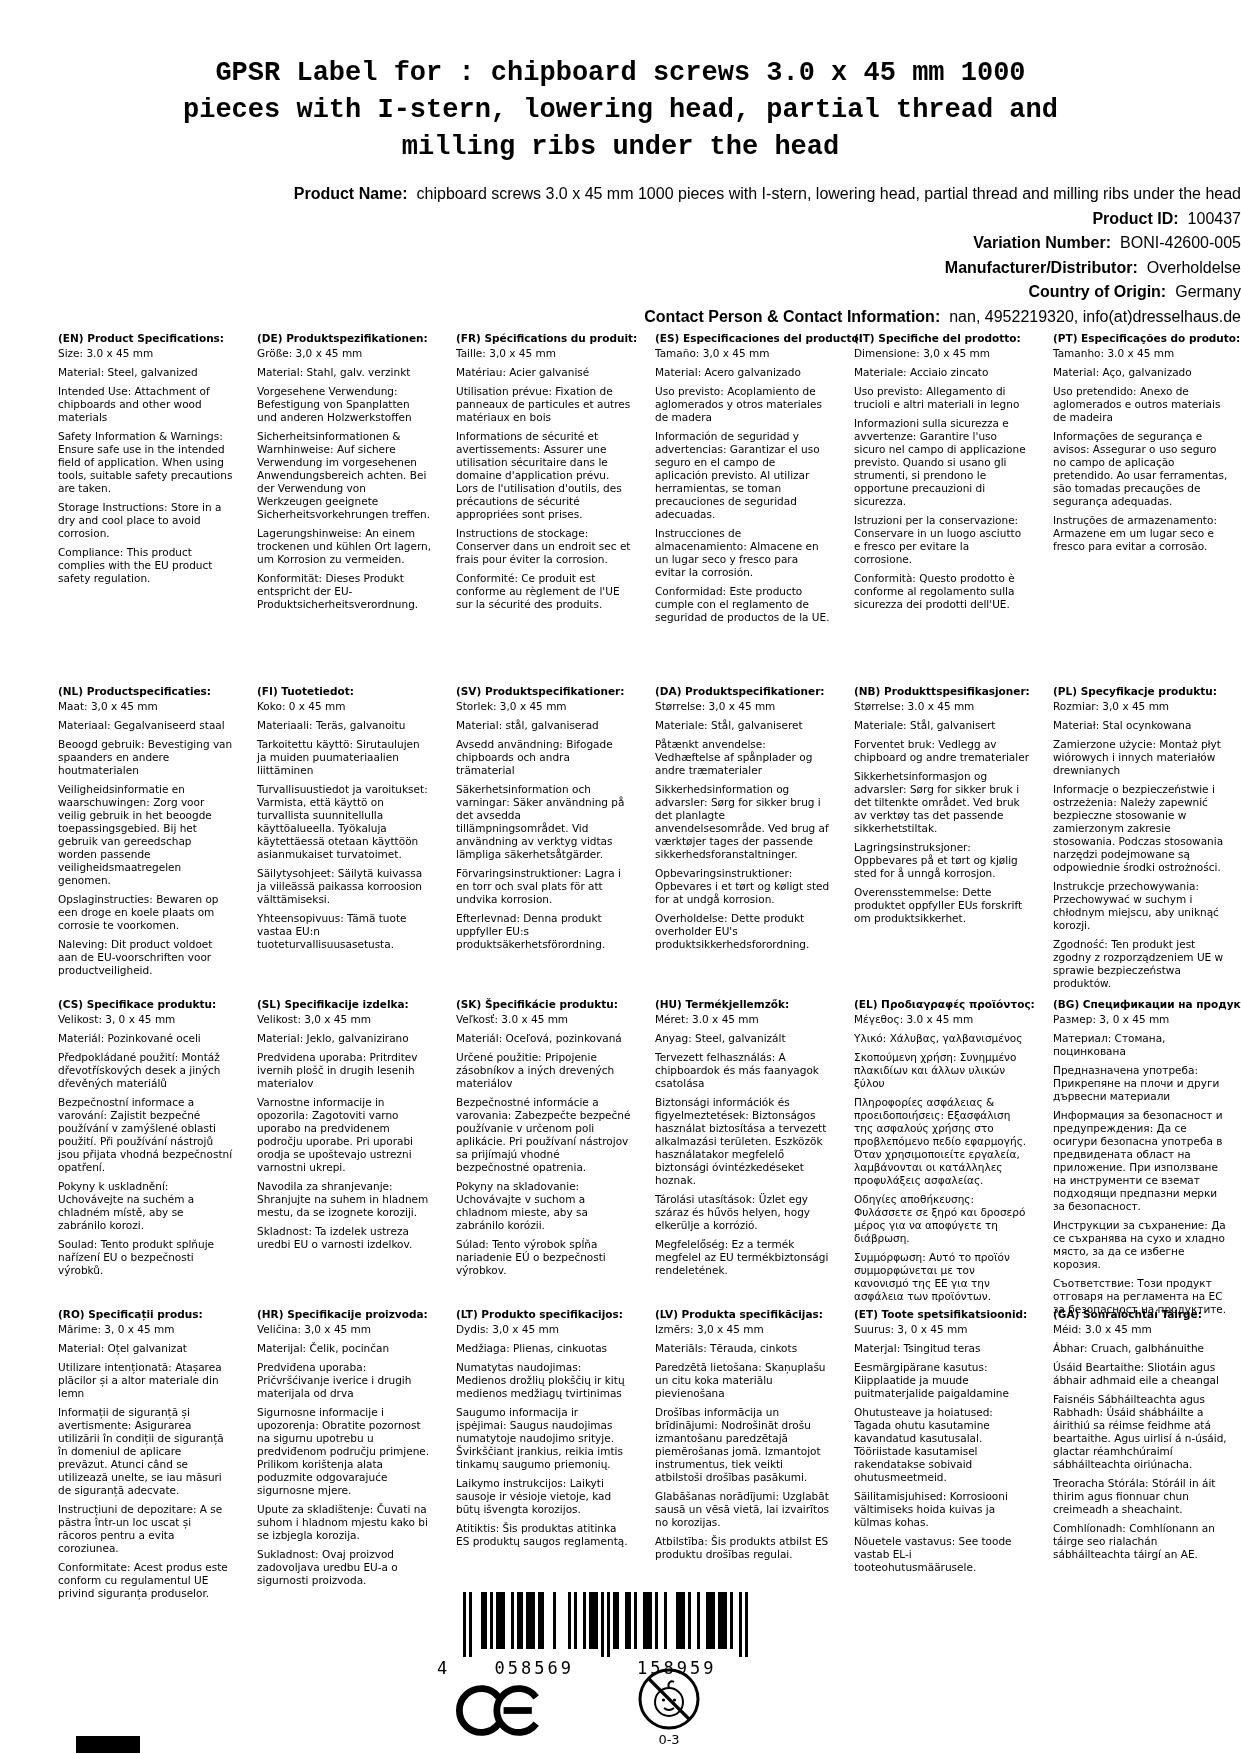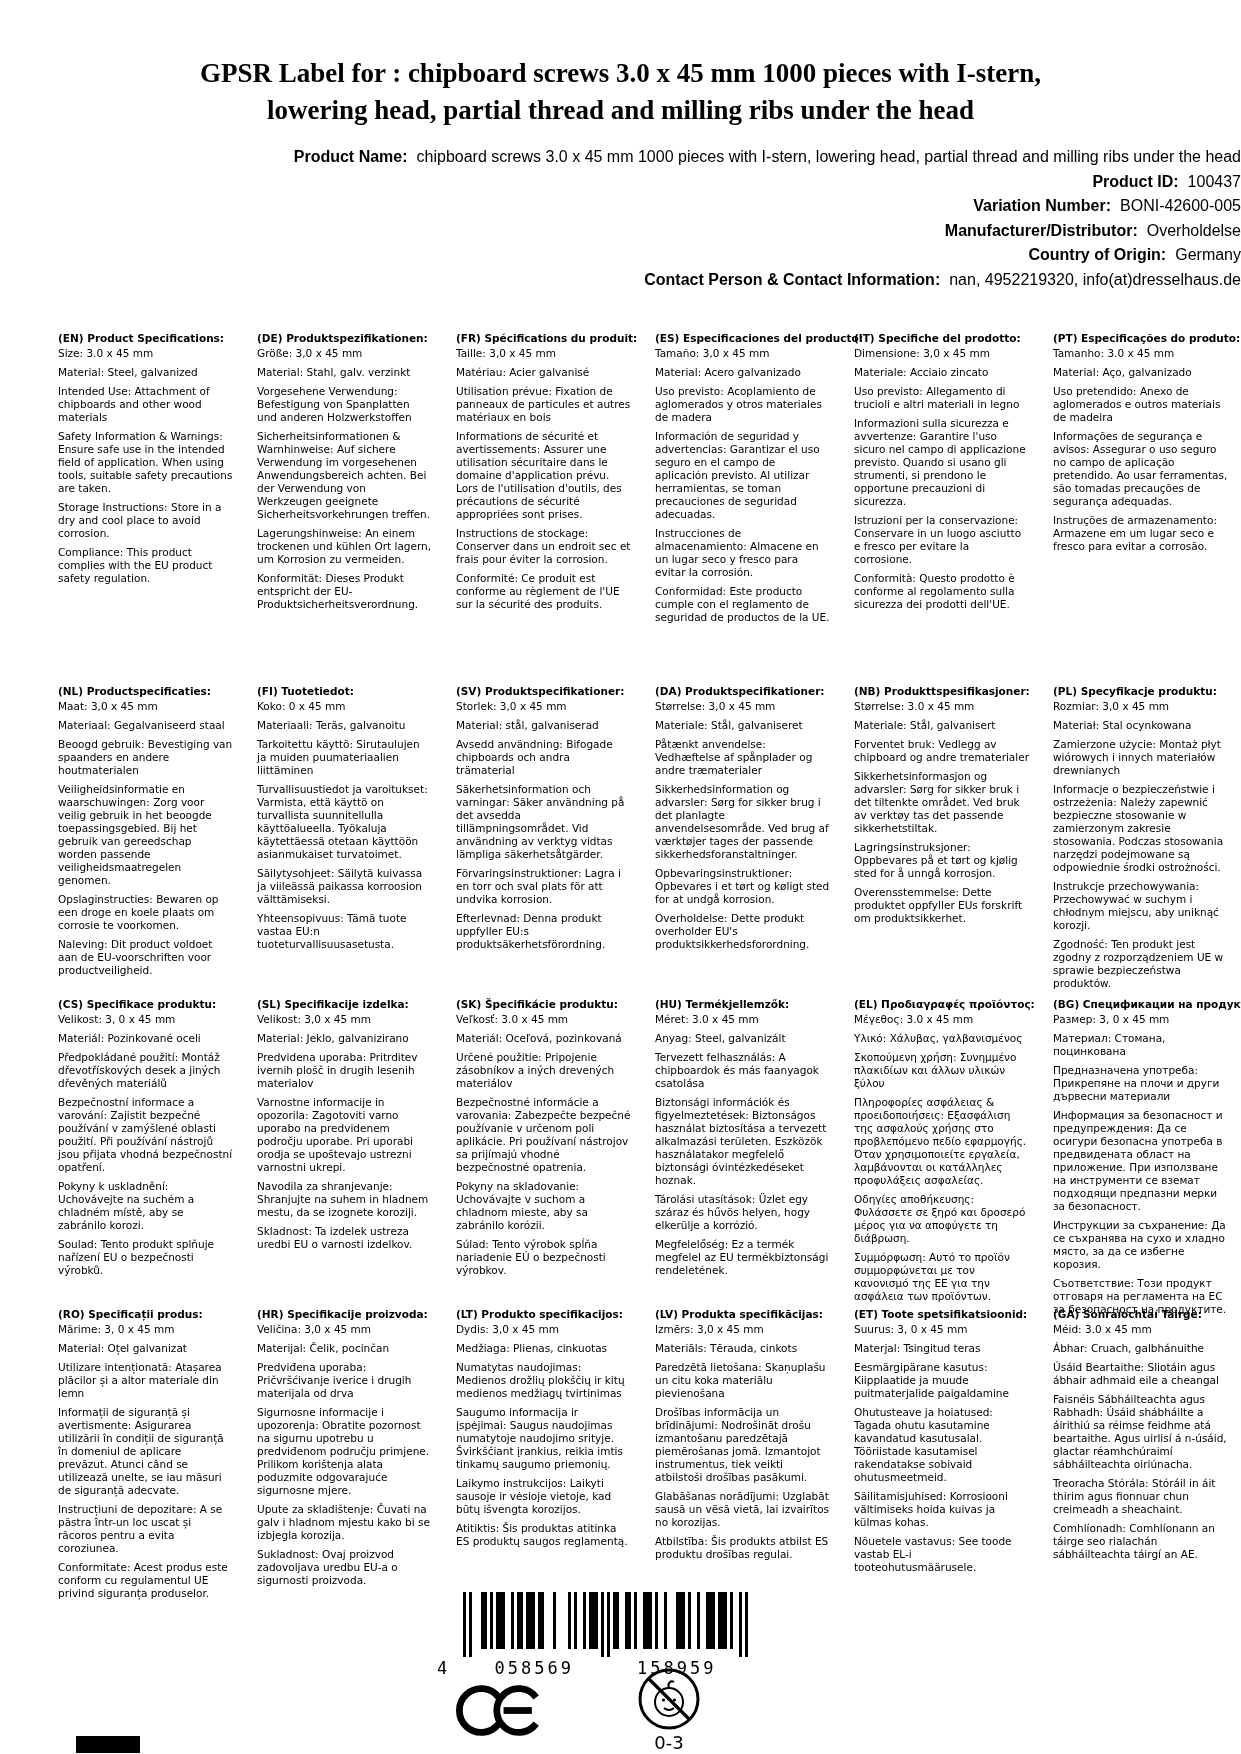--- a/index.html
+++ b/index.html
@@ -1,21 +1,21 @@
 <!DOCTYPE html>
 <html><head>
 <meta charset="utf-8">
 <style>
   html, body { margin:0; padding:0; background:#ffffff; }
   .page {
     position:relative; width:1241px; height:1754px; background:#fff;
     overflow:hidden; color:#000; font-family:"DejaVu Sans", sans-serif;
   }
   .title {
-    font-family:Liberation Serif, serif; font-weight:bold;
+    font-family:Liberation Mono, monospace; font-weight:bold;
     font-size:27px; line-height:37px; text-align:center;
     max-width:915px; margin:55px auto 0;
   }
   .product-info {
     margin:16px 0 0 55px;
     font-family:"Liberation Sans", sans-serif;
     font-size:16px; line-height:24.5px;
   }
   .pi-row { white-space:nowrap;text-align:right; }
   .pi-label { font-weight:bold; margin-right:9px; }
@@ -33,21 +33,21 @@
   .module.black { background:#000; }
   .module.guard { height:65px; }
   .barcode-digits {
     position:relative; display:flex; margin-top:1px;
     font-family:"DejaVu Sans Mono", monospace; font-size:17px;
   }
   .bd-sys { position:absolute; left:-26px; top:0; }
   .bd-grp { flex:1; text-align:center; letter-spacing:3px; }
   .ce-mark { position:absolute; top:1684px; left:455px; }
   .age-mark { position:absolute; top:1666px; left:633px; width:72px; text-align:center; }
-  .age-label { display:block; font-size:18px; margin-top:-4px; font-family:"DejaVu Sans", sans-serif; }
+  .age-label { display:block; font-size:13px; margin-top:-4px; font-family:"DejaVu Sans", sans-serif; }
   .corner-mark { position:absolute; left:76px; top:1736px; width:64px; height:17px; background:#000; }
 </style>
 </head>
 <body>
 
 <div class="page">
 
   <h1 class="title">GPSR Label for : chipboard screws 3.0 x 45 mm 1000 pieces with I-stern, lowering head, partial thread and milling ribs under the head</h1>
 
   <div class="product-info">
@@ -304,21 +304,21 @@
         </div>
   </div>
 
   <div class="spec-block">
     <div class="spec-header">(HR) Specifikacije proizvoda:</div>
     <div class="spec-body">
           <p>Veličina: 3,0 x 45 mm</p>
           <p>Materijal: Čelik, pocinčan</p>
           <p>Predviđena uporaba: Pričvršćivanje iverice i drugih materijala od drva</p>
           <p>Sigurnosne informacije i upozorenja: Obratite pozornost na sigurnu upotrebu u predviđenom području primjene. Prilikom korištenja alata poduzmite odgovarajuće sigurnosne mjere.</p>
-          <p>Upute za skladištenje: Čuvati na galv i hladnom mjestu kako bi se izbjegla korozija.</p>
+          <p>Upute za skladištenje: Čuvati na suhom i hladnom mjestu kako bi se izbjegla korozija.</p>
           <p>Sukladnost: Ovaj proizvod zadovoljava uredbu EU-a o sigurnosti proizvoda.</p>
         </div>
   </div>
 
   <div class="spec-block">
     <div class="spec-header">(LT) Produkto specifikacijos:</div>
     <div class="spec-body">
           <p>Dydis: 3,0 x 45 mm</p>
           <p>Medžiaga: Plienas, cinkuotas</p>
           <p>Numatytas naudojimas: Medienos drožlių plokščių ir kitų medienos medžiagų tvirtinimas</p>

